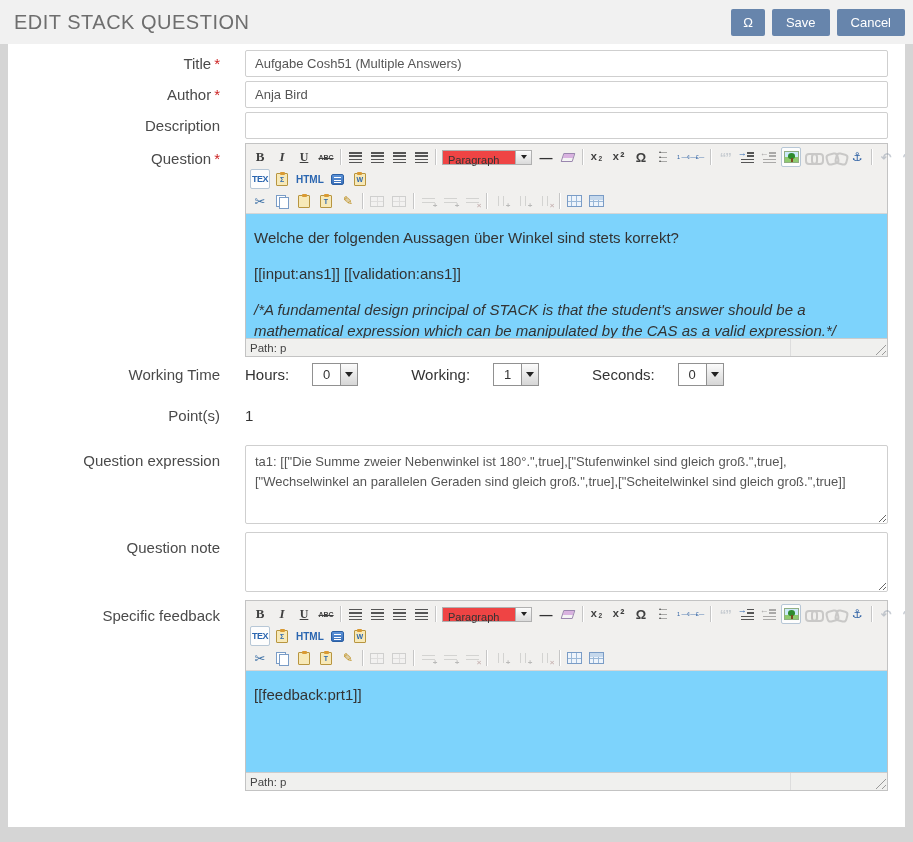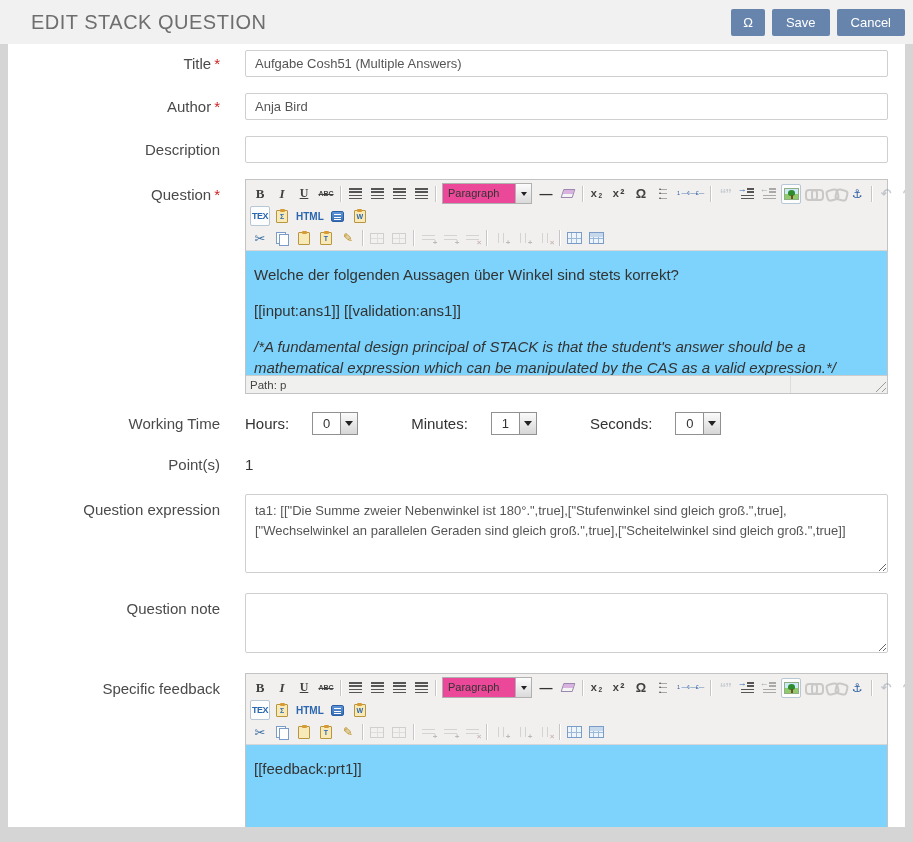--- a/index.html
+++ b/index.html
@@ -5,39 +5,39 @@
   * { box-sizing: border-box; margin: 0; padding: 0; }
   html,body { width: 913px; }
   body {
     background: #d5d5d5;
     font-family: "Liberation Sans", "DejaVu Sans", sans-serif;
     width: 913px; height: 842px; overflow: hidden;
   }
   
   .hdr {
     height: 44px; background: #f1f1f1;
-    display: flex; align-items: center; padding: 0 8px 0 31px;
+    display: flex; align-items: center; padding: 0 8px 0 14px;
   }
   .hdr h1 {
     font-size: 20px; font-weight: 400; color: #6e6e6e;
     letter-spacing: .5px; flex: 1;
   }
   .hdr .btns { display: flex; gap: 7px; }
   .hbtn {
     background: #6785ac; color: #fff; border: none; cursor: pointer;
     height: 27px; font-size: 13px; font-family: inherit;
     padding: 0 14px; border-radius: 2px; line-height: 27px;
   }
   .hbtn.sm { padding: 0 12px; }
   
   .panel {
     background: #fff; margin: 0 8px; height: 783px;
     padding-top: 6px; overflow: hidden;
   }
-  .row { display: flex; margin-bottom: 16px; align-items: flex-start; }
+  .row { display: flex; margin-bottom: 4px; align-items: flex-start; }
   .lblcol {
     width: 212px; text-align: right; flex: none;
     font-size: 15px; color: #4a4a4a; line-height: 27px;
   }
   .lblcol .req { color: #cc2222; margin-left: 3px; }
   .row.toprow .lblcol { line-height: 20px; padding-top: 6px; }
   .fldcol { margin-left: 25px; width: 643px; flex: none; }
   input.txt {
     width: 643px; height: 27px; border: 1px solid #cfcfcf; border-radius: 2px;
     padding: 0 9px; font-family: inherit; font-size: 13px; color: #555;
@@ -135,21 +135,21 @@
   .ig-rowop::after, .ig-colop::after { content: "+"; position: absolute; right: -3px; bottom: -4px; font-size: 8px; font-weight: bold; color: #777; }
   .ig-rowdel::after, .ig-coldel::after { content: "\00d7"; position: absolute; right: -3px; bottom: -4px; font-size: 8px; font-weight: bold; color: #c06a6a; }
   .ig-bigtable, .ig-bigtable2 { width: 15px; height: 12px; border: 1px solid #7a9cc6;
     background: linear-gradient(#9ab8d8 0 0) 33% 0/1px 100% no-repeat,
                linear-gradient(#9ab8d8 0 0) 67% 0/1px 100% no-repeat,
                linear-gradient(#9ab8d8 0 0) 0 50%/100% 1px no-repeat, #eef4fb; }
   .ig-bigtable2 { background: linear-gradient(#c5d8ec 0 0) 0 0/100% 4px no-repeat,
                linear-gradient(#9ab8d8 0 0) 33% 0/1px 100% no-repeat,
                linear-gradient(#9ab8d8 0 0) 67% 0/1px 100% no-repeat,
                linear-gradient(#9ab8d8 0 0) 0 50%/100% 1px no-repeat, #eef4fb; }
-  .fmt { display: inline-flex; height: 21px; border: 1px solid #b0b0b0; background: #ec4899; margin: 0 3px; cursor: pointer; flex: none; }
+  .fmt { display: inline-flex; height: 15px; border: 1px solid #b0b0b0; background: #ef4444; margin: 0 3px; cursor: pointer; flex: none; }
   .fmt-val { width: 72px; font-size: 11px; color: #333; padding: 3px 5px 0; }
   .fmt-btn { width: 16px; border-left: 1px solid #b0b0b0; background: linear-gradient(#fcfcfc, #dadada);
     display: flex; align-items: center; justify-content: center; }
   .fmt-btn .caret { border-width: 3.5px; border-top-width: 4.5px; margin-top: 3px; }
   
   .mce-body { background: #7dd3fc; padding: 4px 8px; overflow: hidden; cursor: text; }
   .mce-body.q { height: 124px; }
   .mce-body.f { height: 101px; }
   .mce-body p { font-size: 15px; color: #333; line-height: 1.45; margin: 9px 0 14px; }
   .mce-body p.em { font-style: italic; }
@@ -383,21 +383,21 @@
     <div class="fldcol">
       <div class="wt">
         <span class="wlbl">Hours:</span>
         <span class="wsel">
           <span class="val">0</span>
           <span class="btn">
               <i class="caret"></i>
             </span>
         </span>
         <span class="gap"></span>
-        <span class="wlbl">Minutes:</span>
+        <span class="wlbl">Working:</span>
         <span class="wsel">
           <span class="val">1</span>
           <span class="btn">
               <i class="caret"></i>
             </span>
         </span>
         <span class="gap"></span>
         <span class="wlbl">Seconds:</span>
         <span class="wsel">
           <span class="val">0</span>

